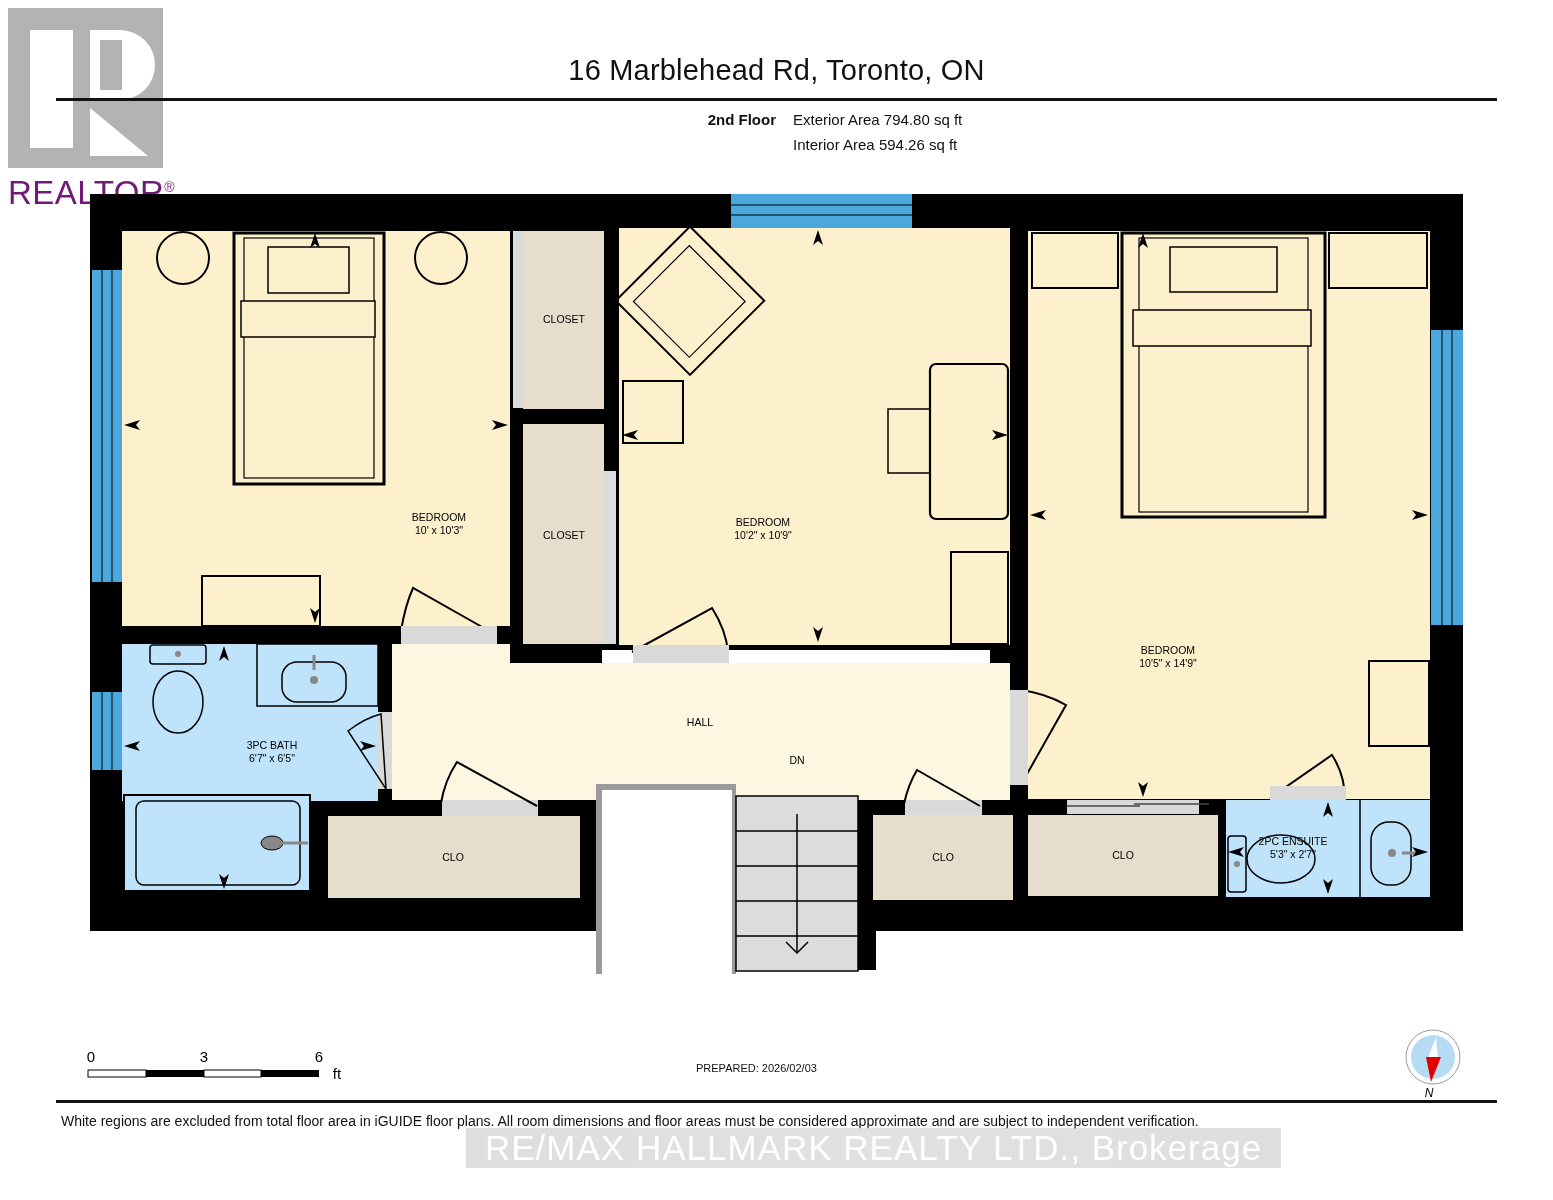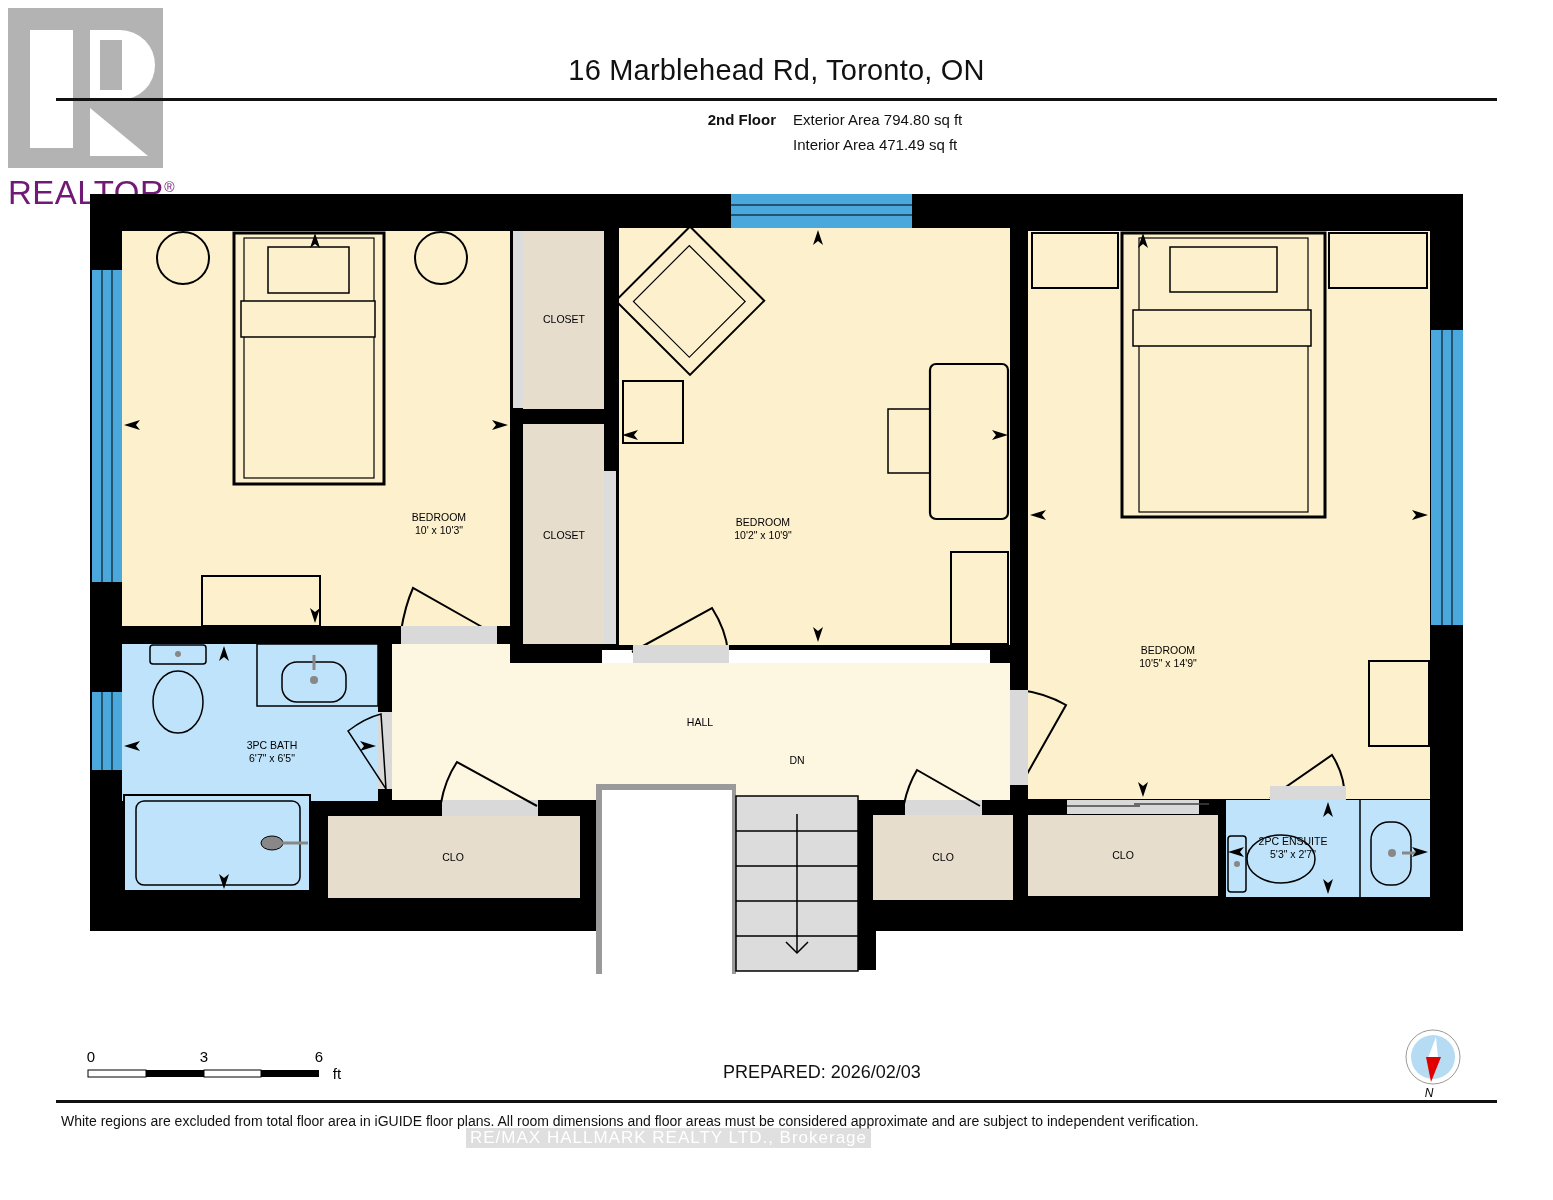--- a/index.html
+++ b/index.html
@@ -8,44 +8,44 @@
   .title{left:0;width:1553px;top:54px;text-align:center;font-size:29px;font-weight:normal;letter-spacing:0.2px;}
   .rule{height:3px;background:#111;}
   .floor-label{left:650px;top:111px;width:126px;text-align:right;font-size:15px;font-weight:bold;}
   .area-line{left:793px;font-size:15px;}
   .realtor{left:8px;top:8px;width:172px;height:206px;}
   .realtor-box{position:absolute;left:0;top:0;width:155px;height:160px;background:#b3b3b3;}
   .realtor-text{position:absolute;left:0;top:166px;font-size:33px;color:#701a75;letter-spacing:0.5px;}
   .realtor-text sup{font-size:14px;}
   svg text{font-family:"Liberation Sans",sans-serif;}
   .scale-lbl{font-size:15px;}
-  .prepared{left:723px;top:1062px;font-size:18px;}
+  .prepared{left:696px;top:1062px;font-size:11px;}
   .disclaimer{left:61px;top:1113px;font-size:14px;}
-  .watermark{left:466px;top:1128px;padding:0 4px;font-size:17px;color:#ffffff;background:linear-gradient(90deg,rgba(200,200,200,0.6),rgba(220,220,220,0.85),rgba(200,200,200,0.6));letter-spacing:1px;}
+  .watermark{left:466px;top:1128px;padding:0 19px;font-size:35px;color:#ffffff;background:linear-gradient(90deg,rgba(200,200,200,0.6),rgba(220,220,220,0.85),rgba(200,200,200,0.6));letter-spacing:1px;}
 </style>
 </head>
 <body>
 
 <div class="abs realtor">
   <div class="realtor-box">
     <svg width="155" height="160" viewBox="0 0 155 160">
       <rect x="22" y="22" width="43" height="118" fill="#ffffff"></rect>
       <path d="M82 22 H112 A35 35 0 0 1 112 92 H82 Z" fill="#ffffff"></path>
       <path d="M82 100 L140 148 H82 Z" fill="#ffffff"></path>
       <rect x="92" y="32" width="22" height="50" fill="#b3b3b3"></rect>
     </svg>
   </div>
   <div class="realtor-text"><span>REALTOR</span><sup>®</sup></div>
 </div>
 
 <div class="abs title">16 Marblehead Rd, Toronto, ON</div>
 <div class="abs rule" style="left:56px;top:98px;width:1441px;"></div>
 <div class="abs floor-label">2nd Floor</div>
 <div class="abs area-line" style="top:111px;">Exterior Area 794.80 sq ft</div>
-<div class="abs area-line" style="top:136px;">Interior Area 471.49 sq ft</div>
+<div class="abs area-line" style="top:136px;">Interior Area 594.26 sq ft</div>
 
 <svg class="abs" style="left:0;top:0;" width="1553" height="1200" viewBox="0 0 1553 1200">
 
   <g>
     <rect x="90" y="194" width="1373" height="456" fill="#000"></rect>
     <rect x="90" y="640" width="512" height="291" fill="#000"></rect>
     <rect x="860" y="790" width="603" height="141" fill="#000"></rect>
     <rect x="990" y="640" width="473" height="170" fill="#000"></rect>
     <rect x="726" y="790" width="150" height="180" fill="#000"></rect>
   </g>

